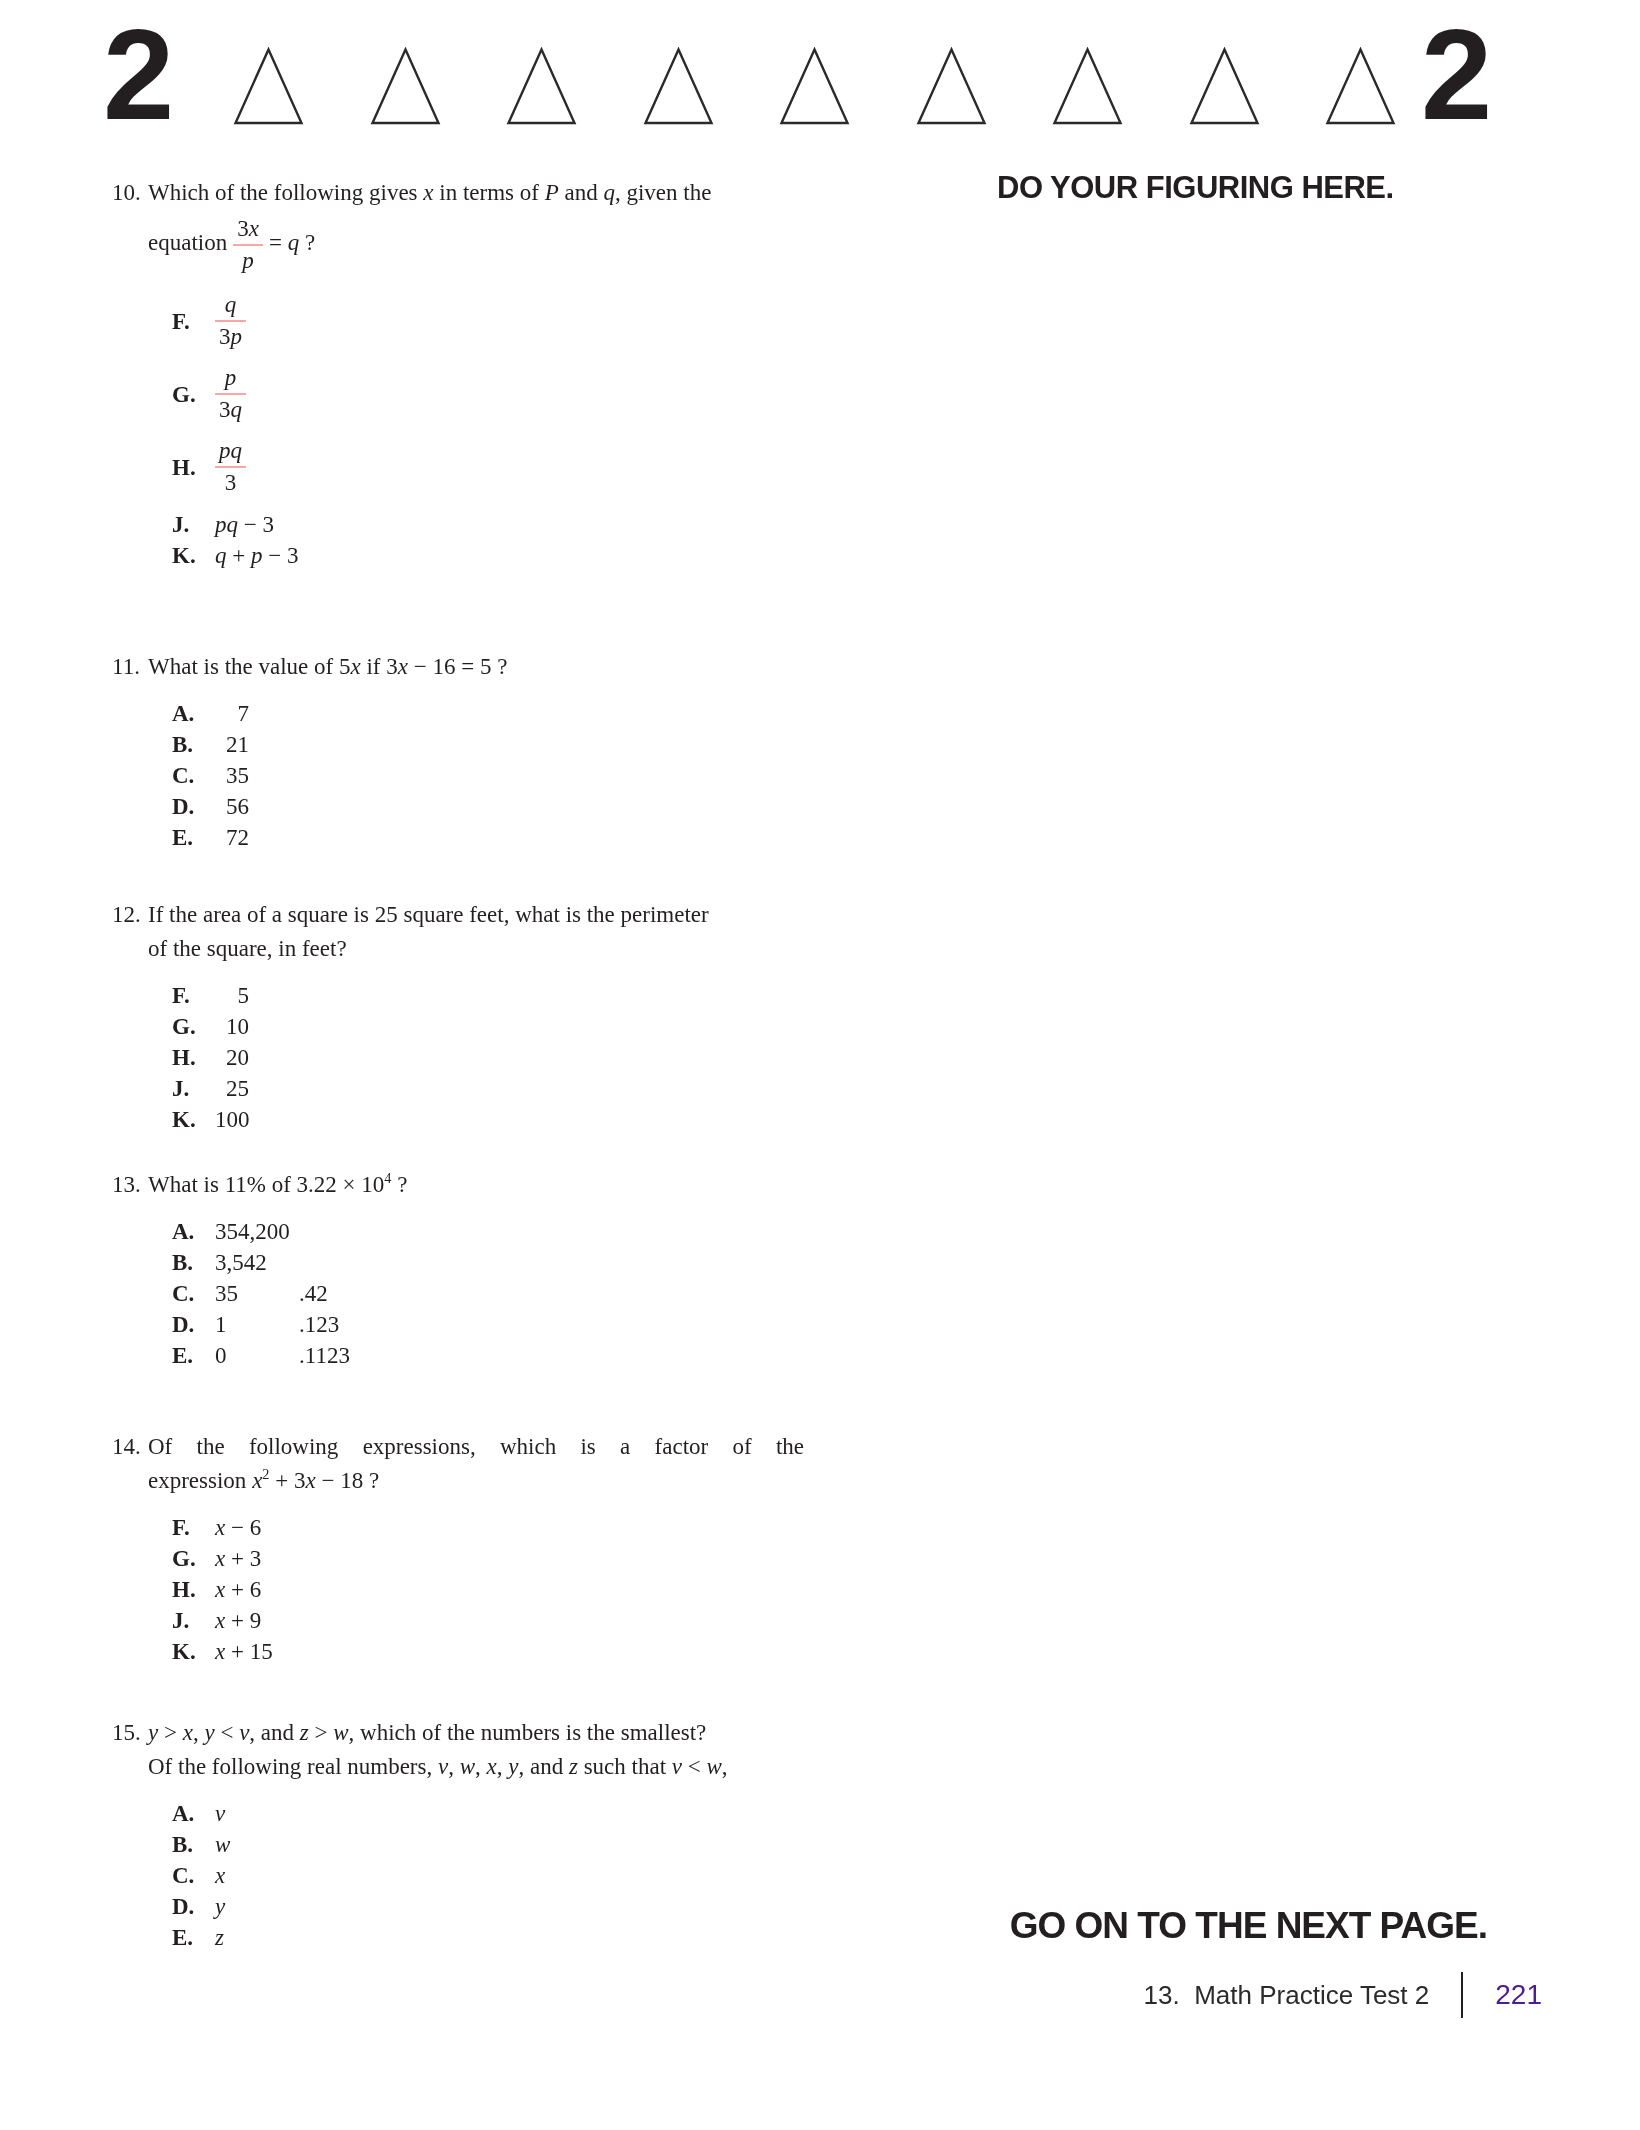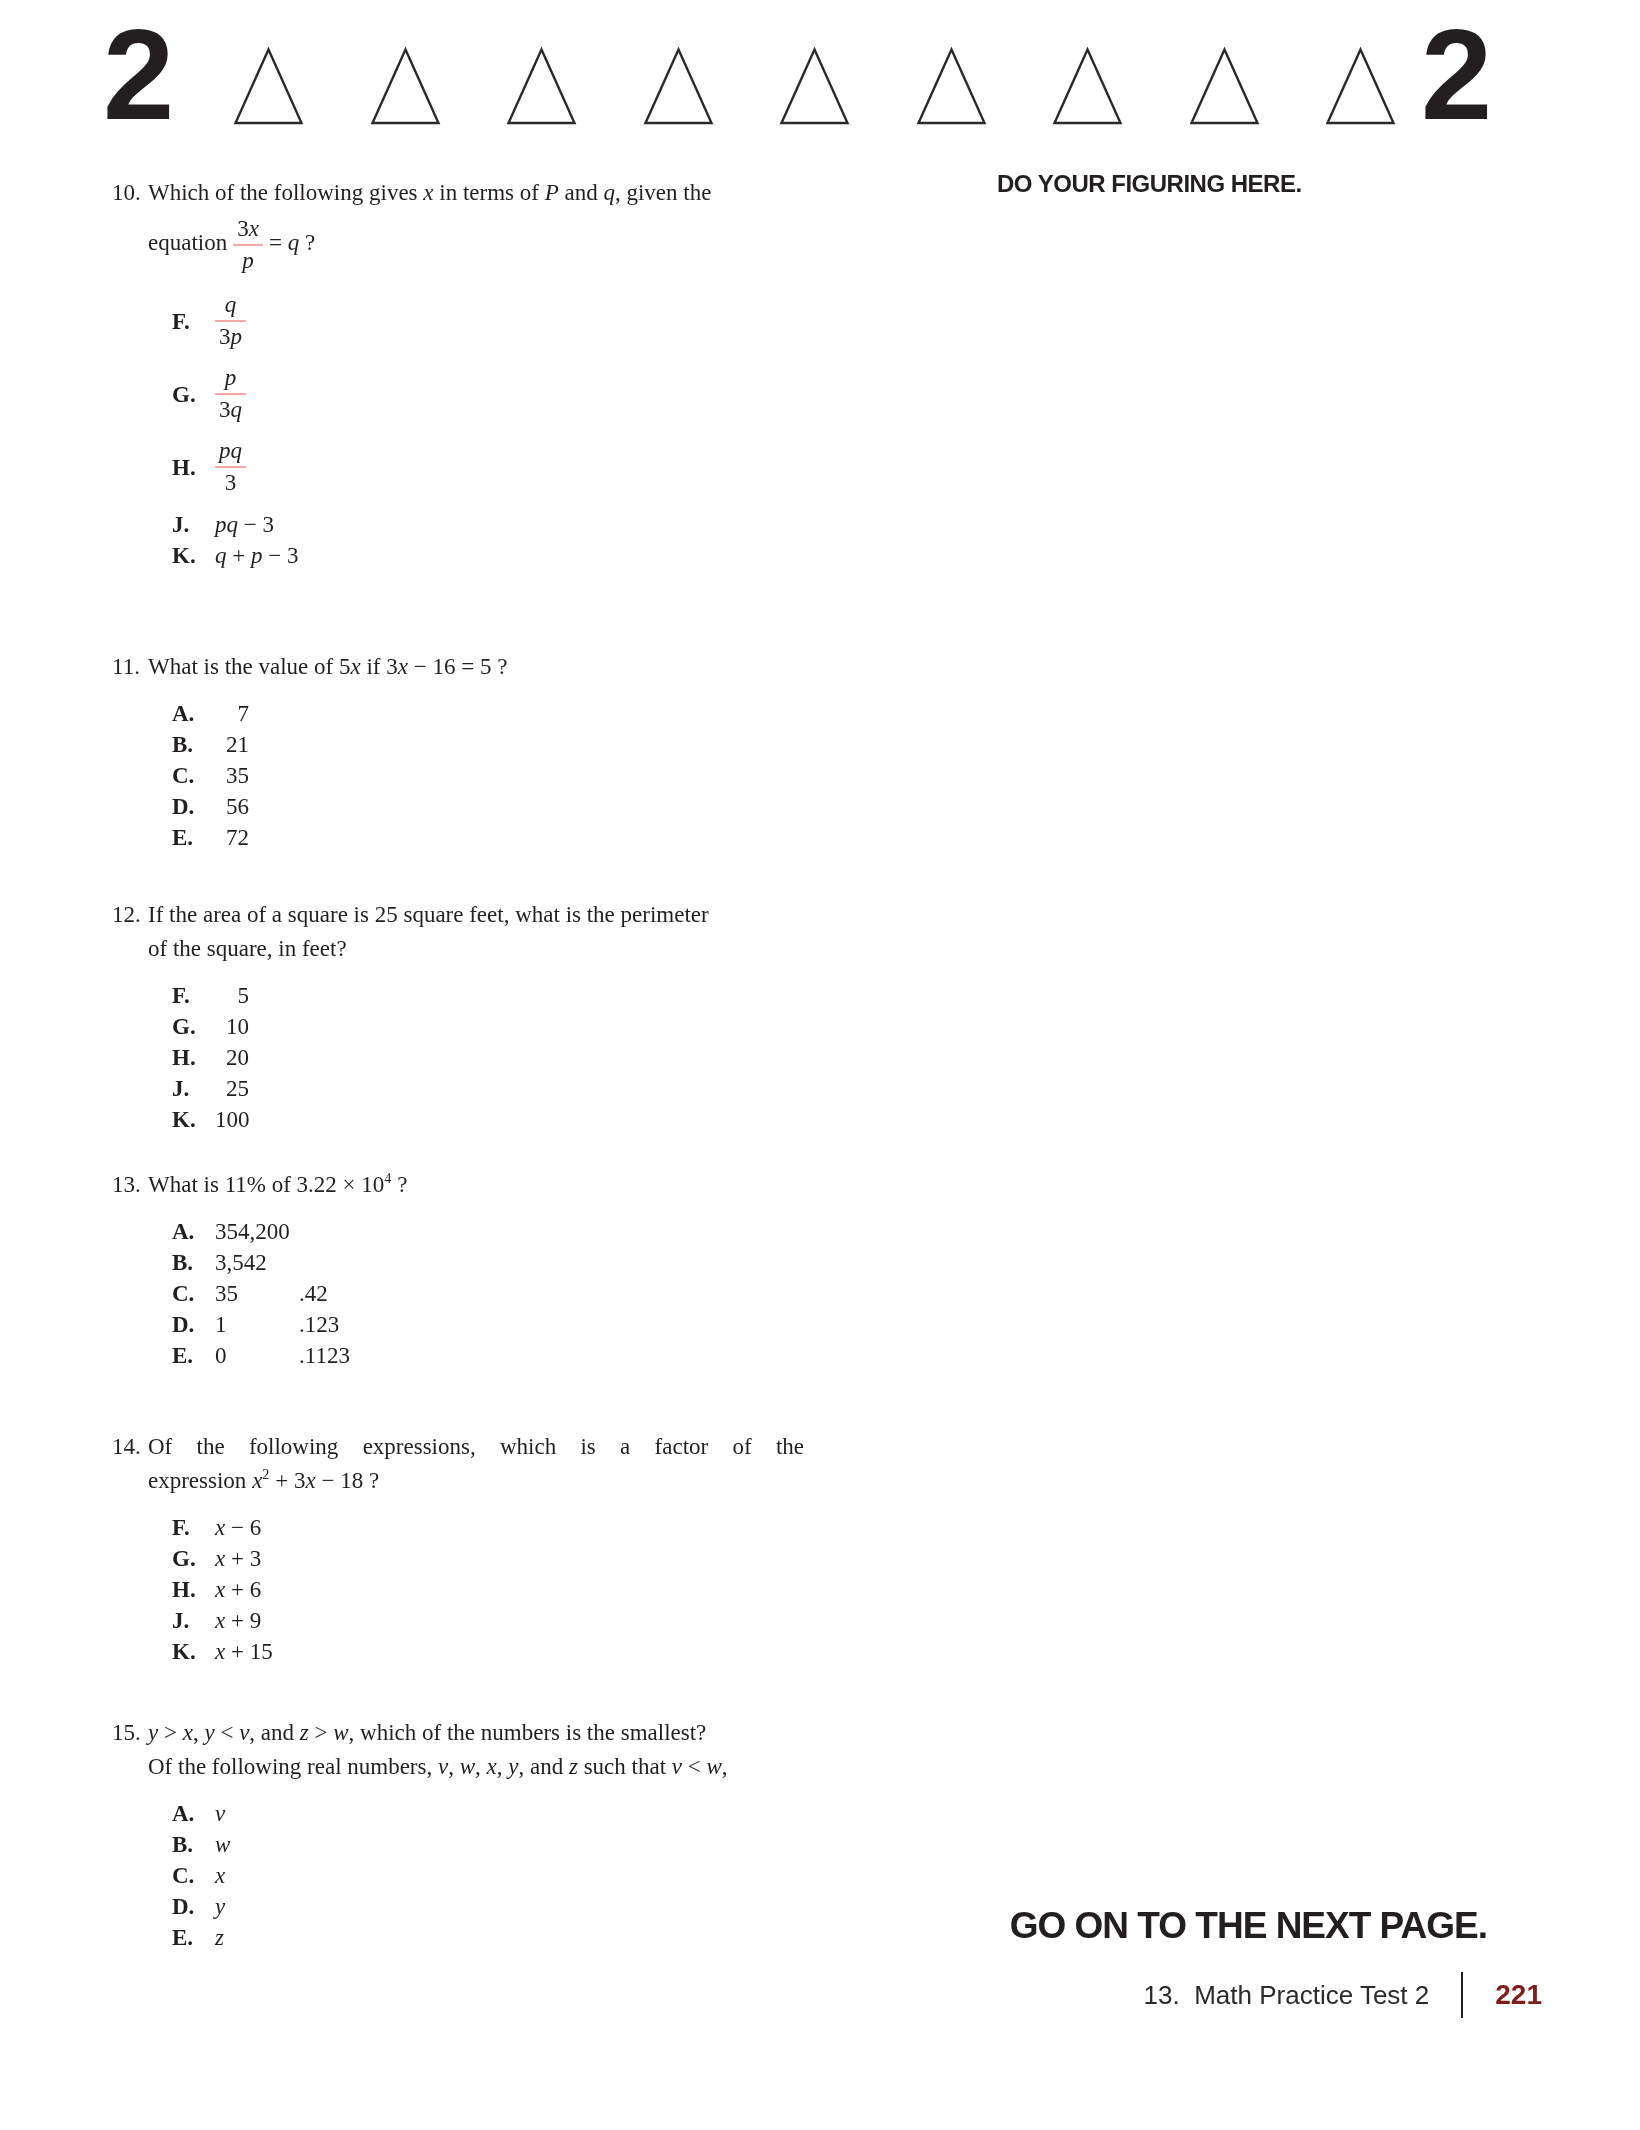--- a/index.html
+++ b/index.html
@@ -15,36 +15,36 @@
   .numeral.left{left:103px;}
   .numeral.right{left:1421px;}
   .tri-row{
     position:absolute;left:233px;top:47px;width:1163px;height:78px;
     display:flex;justify-content:space-between;align-items:flex-end;
   }
   .tri{width:71px;height:78px;display:block;}
   
   .figuring{
     position:absolute;left:997px;top:170px;
-    font-family:"Liberation Sans",sans-serif;font-weight:700;font-size:24px;
+    font-family:"Liberation Sans",sans-serif;font-weight:700;font-size:31px;
     letter-spacing:-0.5px;white-space:nowrap;
   }
   .goon{
     position:absolute;right:153px;top:1905px;
     font-family:"Liberation Sans",sans-serif;font-weight:700;font-size:37px;
     letter-spacing:-1px;white-space:nowrap;
   }
   .footer{
     position:absolute;right:98px;top:1972px;display:flex;align-items:center;
     font-family:"Liberation Sans",sans-serif;
     gap:16px;
   }
   .footer .chapter{font-size:26px;color:#2b2b2b;white-space:pre;}
   .footer .bar{width:2px;height:46px;background:#231f20;margin:0 16px;}
-  .footer .pagenum{font-size:28px;font-weight:700;color:#7f1d1d;}
+  .footer .pagenum{font-size:28px;font-weight:400;color:#4c1d95;}
   
   .question{
     position:absolute;left:112px;width:692px;
     display:grid;grid-template-columns:36px 1fr;
     font-size:23px;line-height:34px;
   }
   .qnum{font-weight:400;}
   .qline{white-space:nowrap;}
   .qline.justify{white-space:normal;text-align:justify;text-align-last:justify;}
   .qline.eqline{margin:4px 0 2px;}

